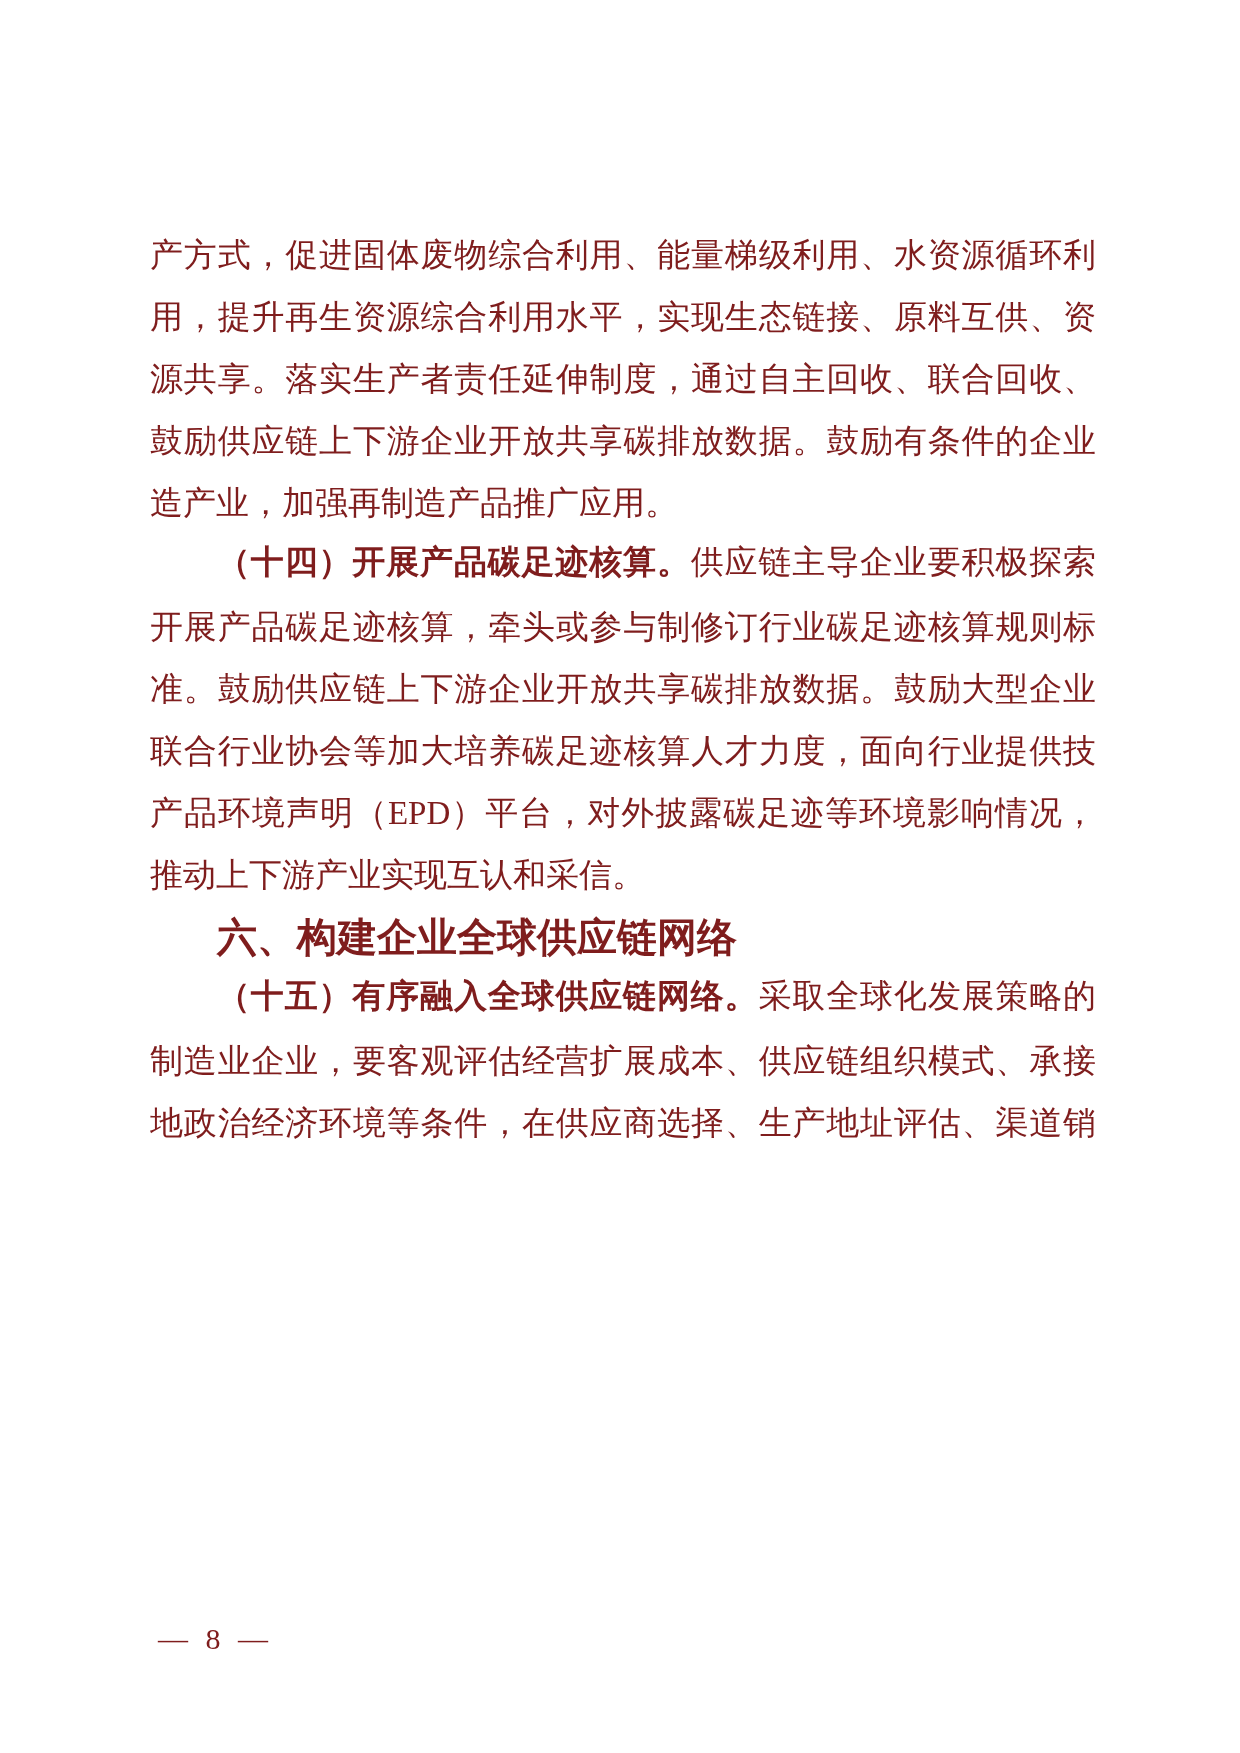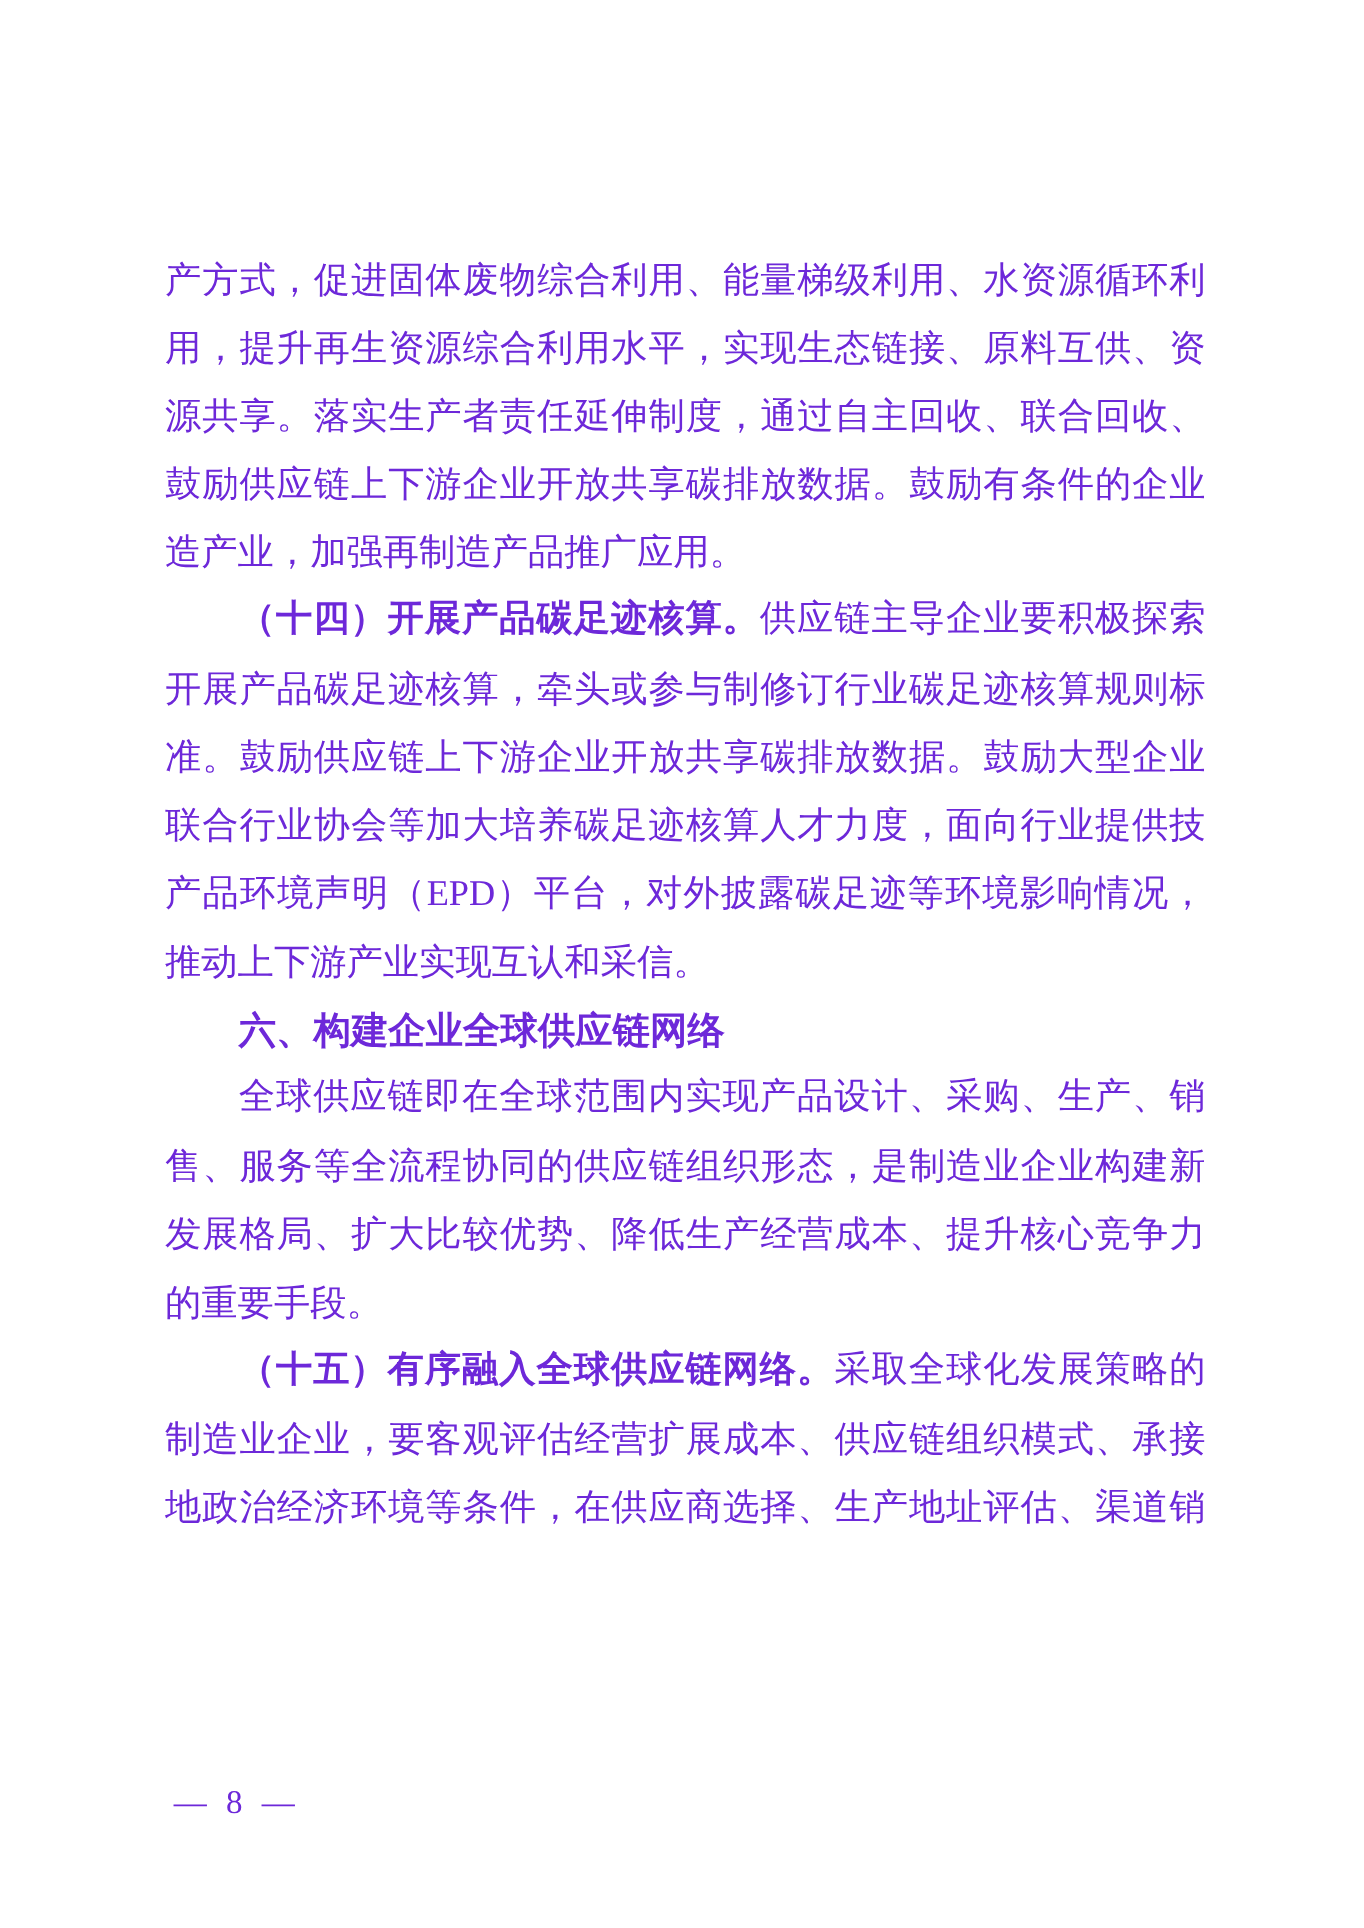--- a/index.html
+++ b/index.html
@@ -1,21 +1,21 @@
 <!DOCTYPE html>
 <html lang="zh"><head>
 <meta charset="utf-8">
 <style>
   html, body { margin: 0; padding: 0; }
   .page {
     position: relative;
     width: 1116px;
     height: 1753px;
     background: #ffffff;
-    color: #6d28d9;
+    color: #7f1d1d;
     font-family: "Liberation Serif", "DejaVu Serif", serif;
     overflow: hidden;
   }
   .doc-body {
     position: absolute;
     left: 150px;
     top: 224px;
     width: 946px;
   }
   .line {
@@ -29,21 +29,21 @@
   .line.indent { text-indent: 67px; font-family: Liberation Mono, monospace; }
   .line.no-justify {
     text-align: left;
     text-align-last: left;
   }
   .seg-normal { font-weight: normal; text-align: right; }
   .seg-lead   { font-weight: 600; }
   .block.heading .line {
     font-family: "Liberation Sans", "DejaVu Sans", sans-serif;
     font-weight: bold;
-    font-size: 34px;
+    font-size: 40px;
     text-align: left;
     text-align-last: left;
   }
   .page-footer {
     position: absolute;
     left: 158px;
     top: 1622px;
     font-size: 30px;
     letter-spacing: 5px;
     font-family: "Liberation Serif", "DejaVu Serif", serif;
@@ -66,26 +66,20 @@
         <div class="line"><span class="seg-normal">开展产品碳足迹核算，牵头或参与制修订行业碳足迹核算规则标</span></div>
         <div class="line"><span class="seg-normal">准。鼓励供应链上下游企业开放共享碳排放数据。鼓励大型企业</span></div>
         <div class="line"><span class="seg-normal">联合行业协会等加大培养碳足迹核算人才力度，面向行业提供技</span></div>
         <div class="line"><span class="seg-normal">产品环境声明（EPD）平台，对外披露碳足迹等环境影响情况，</span></div>
         <div class="line no-justify"><span class="seg-normal">推动上下游产业实现互认和采信。</span></div>
       </div>
       <div class="block heading">
         <div class="line indent no-justify"><span class="seg-heading">六、构建企业全球供应链网络</span></div>
       </div>
       <div class="block body">
-        <div class="line indent"><span class="seg-normal">全球供应链即在全球范围内实现产品设计、采购、生产、销</span></div>
-        <div class="line"><span class="seg-normal">售、服务等全流程协同的供应链组织形态，是制造业企业构建新</span></div>
-        <div class="line"><span class="seg-normal">发展格局、扩大比较优势、降低生产经营成本、提升核心竞争力</span></div>
-        <div class="line no-justify"><span class="seg-normal">的重要手段。</span></div>
-      </div>
-      <div class="block body">
         <div class="line indent"><span class="seg-lead">（十五）有序融入全球供应链网络。</span><span class="seg-normal">采取全球化发展策略的</span></div>
         <div class="line"><span class="seg-normal">制造业企业，要客观评估经营扩展成本、供应链组织模式、承接</span></div>
         <div class="line"><span class="seg-normal">地政治经济环境等条件，在供应商选择、生产地址评估、渠道销</span></div>
       </div>
     </main>
   <footer class="page-footer">
     <span>— 8 —</span>
   </footer>
 </div>
 

